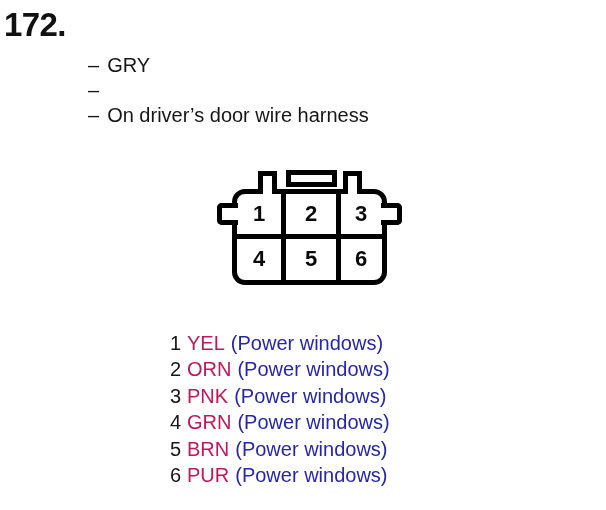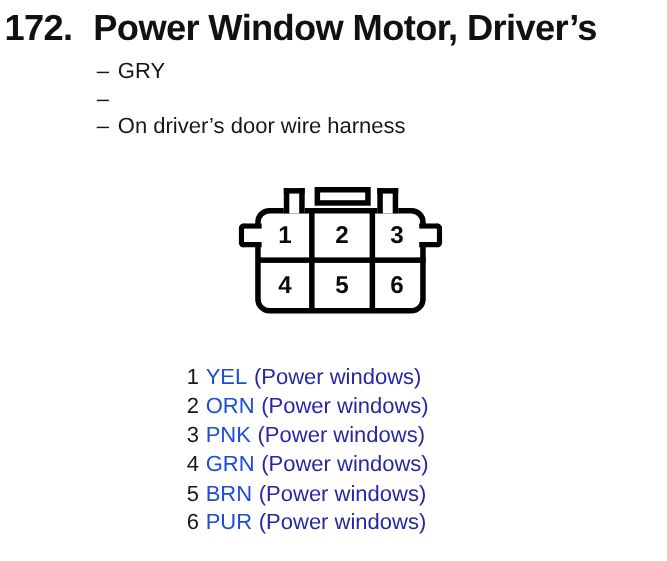--- a/index.html
+++ b/index.html
@@ -48,31 +48,30 @@
   .grid-h { position:absolute; left:20px; top:66px; width:152px; height:5px; background:#000; z-index:2; }
   .pin-num {
     position:absolute; z-index:3; font-weight:bold; font-size:22px; color:#0a0a0a;
     transform:translate(-50%,-50%);
   }
 
   
   .pinout { position:absolute; left:168px; top:330px; font-size:20px; line-height:26.4px; }
   .pin-row { display:flex; white-space:nowrap; }
   .pin-row .pin { width:13px; text-align:right; color:#161616; }
-  .pin-row .wire { margin-left:6px; color:#1d4ed8; }
+  .pin-row .wire { margin-left:6px; color:#be185d; }
   .pin-row .circuit { margin-left:6px; color:#2626a6;text-align:center; }
 </style>
 </head>
 <body>
 
 <div class="page">
 
   <div class="title-row">
     <span class="title-number">172.</span>
-    <span class="title-text">Power Window Motor, Driver’s</span>
   </div>
 
   <div class="details">
     <div class="detail-line">
       <span class="detail-dash">–</span>
       <span>GRY</span>
     </div>
     <div class="detail-line">
       <span class="detail-dash">–</span>
     </div>

